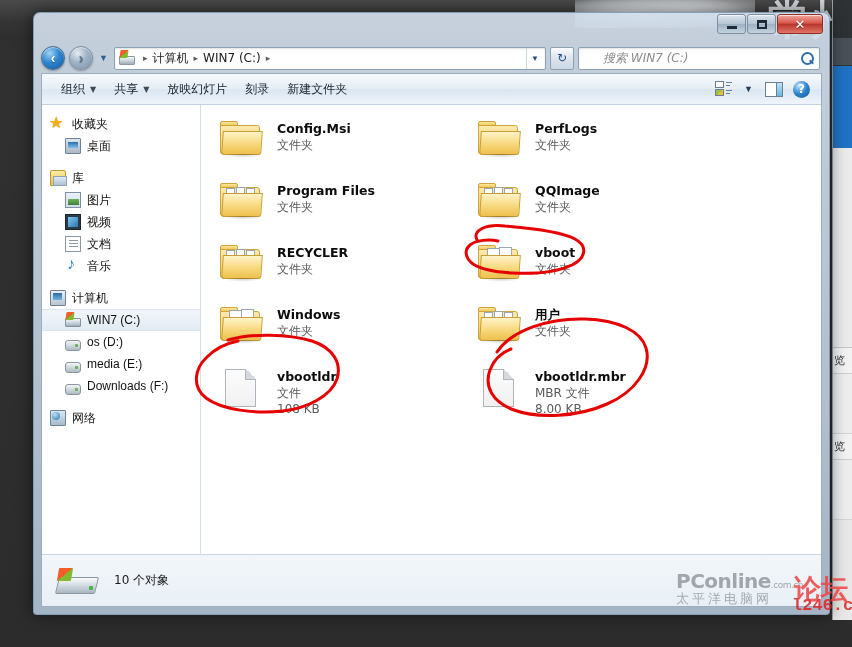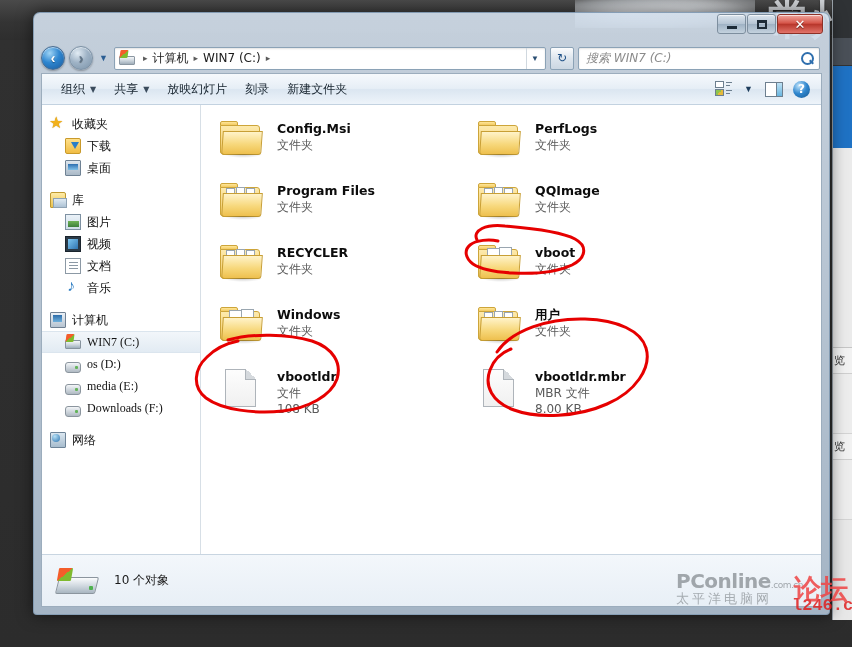--- a/index.html
+++ b/index.html
@@ -176,21 +176,21 @@
   .refresh-btn {
     width: 24px; height: 23px; flex: none;
     border: 1px solid #8ba2b6; border-radius: 2px;
     background: linear-gradient(180deg,#fbfcfd 0%, #dde5ed 50%, #ccd7e2 100%);
     display:flex; align-items:center; justify-content:center;
     color: #1d4f86; font-size: 12px;
   }
   #searchbox {
     width: 242px; height: 23px; flex: none;
     background: #fff; border: 1px solid #8ba2b6; border-radius: 2px;
-    display: flex; align-items: center; padding: 0 4px 0 7px;
+    display: flex; align-items: center; padding: 0 4px 0 24px;
     box-shadow: inset 0 1px 2px rgba(0,0,0,.12);
   }
   #searchbox .ph {
     flex: 1; font-style: italic; font-size: 12px; color: #8b8b8b;
     font-family: "DejaVu Sans", sans-serif;
   }
   #searchbox .mag {
     width: 15px; height: 15px; position: relative;
   }
   #searchbox .mag::before {
@@ -264,21 +264,21 @@
     display: flex; align-items: center; height: 22px;
     padding-left: 8px; gap: 6px; cursor: default;
   }
   .nav-row.child { padding-left: 23px; }
   .nav-row.selected {
     background: linear-gradient(180deg,#f2f6fa 0%, #e2ebf3 100%);
     border-top: 1px solid #dbe5ee; border-bottom: 1px solid #dbe5ee;
   }
   .nav-label {
     font-size: 12px; color: #111; white-space: nowrap;
-    font-family: Liberation Serif, serif;
+    font-family: Liberation Sans, sans-serif;
   }
   .ico { width: 16px; height: 16px; flex: none; position: relative; }
 
   .ico-star::before {
     content: '★'; position:absolute; left:-1px; top:-3px;
     font-size: 16px; color: #f2b11b; text-shadow: 0 0 1px #b07b08;
   }
   .ico-download { background: linear-gradient(180deg,#ffe08a 0%, #f0bc43 100%); border:1px solid #c99a2b; border-radius:1px 2px 2px 2px; }
   .ico-download::after {
     content:''; position:absolute; left:5px; top:3px; width:0; height:0;
@@ -554,24 +554,20 @@
       <div id="body">
 
         <div id="sidebar">
 
           <div class="nav-group">
             <div class="nav-row">
               <span class="ico ico-star"></span>
               <span class="nav-label">收藏夹</span>
             </div>
             <div class="nav-row child">
-              <span class="ico ico-download"></span>
-              <span class="nav-label">下载</span>
-            </div>
-            <div class="nav-row child">
               <span class="ico ico-desktop"></span>
               <span class="nav-label">桌面</span>
             </div>
           </div>
 
           <div class="nav-group">
             <div class="nav-row">
               <span class="ico ico-library"></span>
               <span class="nav-label">库</span>
             </div>

